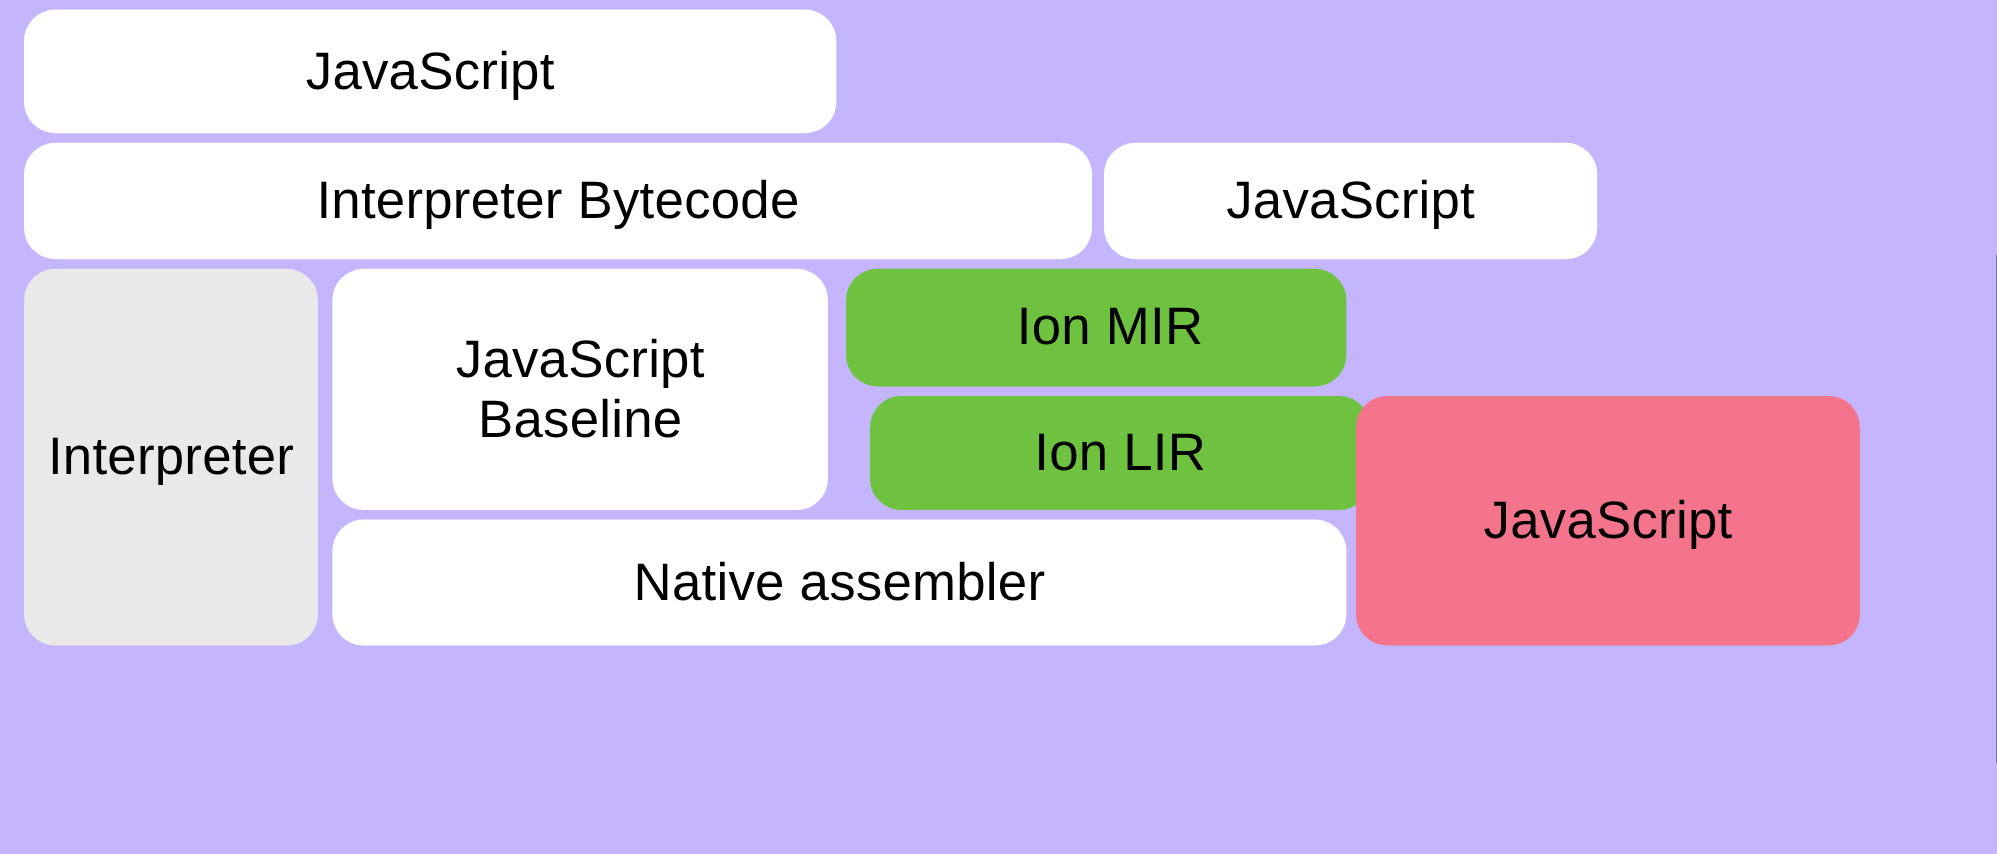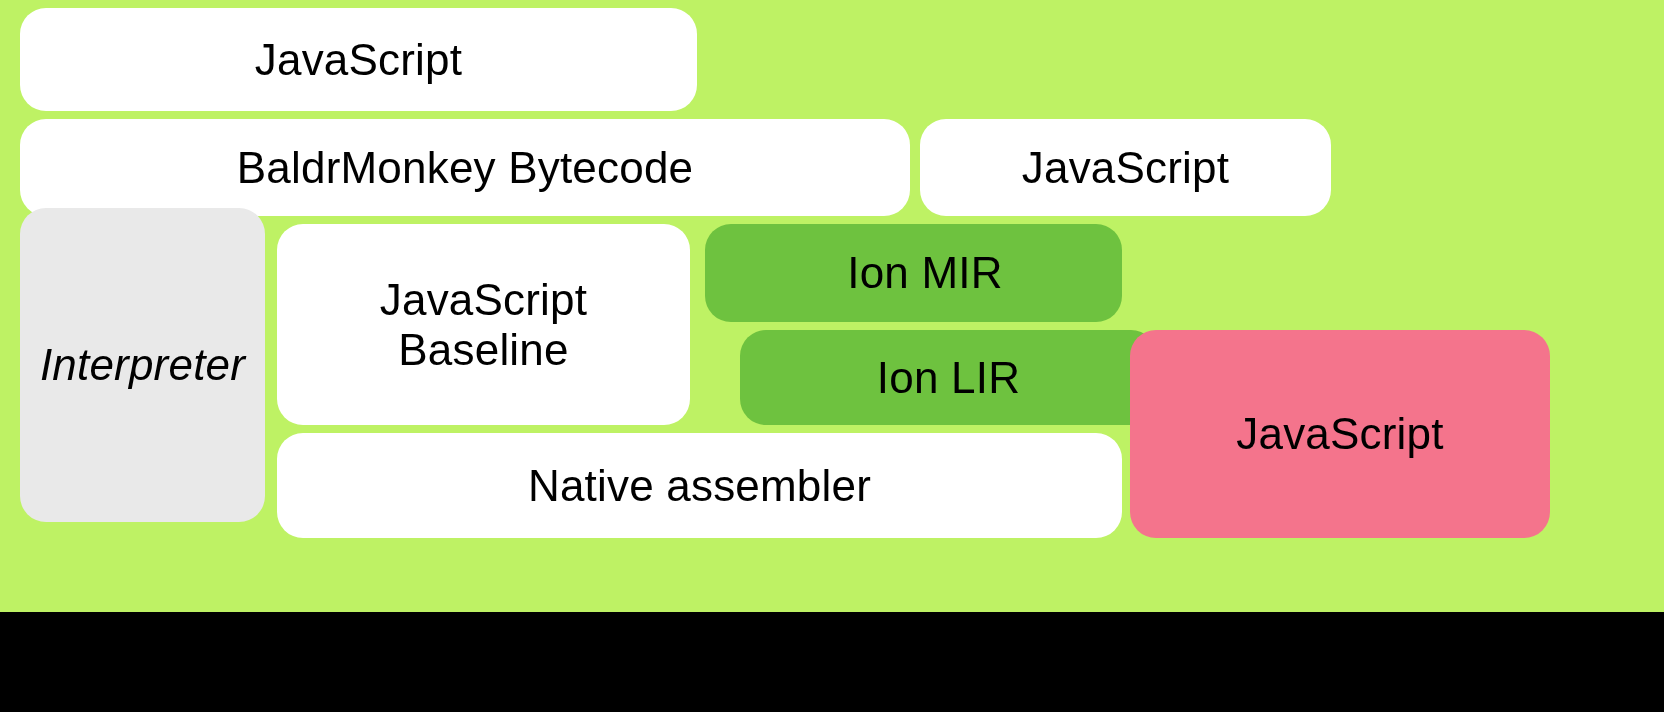--- a/index.html
+++ b/index.html
@@ -7,22 +7,22 @@
     margin: 0;
     padding: 0;
     background: #000000;
   }
   body {
     font-family: "Liberation Sans", sans-serif;
   }
   #stage {
     position: relative;
     width: 1664px;
-    height: 612px;
-    background: #bef264;
+    height: 712px;
+    background: #c4b5fd;
     overflow: hidden;
   }
   .node {
     position: absolute;
     box-sizing: border-box;
     border-radius: 26px;
     display: flex;
     align-items: center;
     justify-content: center;
     text-align: center;
@@ -38,22 +38,22 @@
   .fill-gray   { background: #e9e9e9; }
   .fill-green  { background: #6ec széles; }
   .fill-green  { background: #6ec23f; }
   .fill-pink   { background: #f4748c; }
 </style>
 </head>
 <body>
 
 <div id="stage">
     <div class="node fill-white" style="left: 20px; top: 8px; width: 677px; height: 103px;">JavaScript</div>
-    <div class="node fill-white" style="left: 20px; top: 119px; width: 890px; height: 97px;">BaldrMonkey Bytecode</div>
+    <div class="node fill-white" style="left: 20px; top: 119px; width: 890px; height: 97px;">Interpreter Bytecode</div>
     <div class="node fill-white" style="left: 920px; top: 119px; width: 411px; height: 97px;">JavaScript</div>
-    <div class="node fill-gray" style="left: 20px; top: 208px; width: 245px; height: 314px; font-style: italic;">Interpreter</div>
+    <div class="node fill-gray" style="left: 20px; top: 224px; width: 245px; height: 314px;">Interpreter</div>
     <div class="node fill-white" style="left: 277px; top: 224px; width: 413px; height: 201px;">JavaScript
 Baseline</div>
     <div class="node fill-green" style="left: 705px; top: 224px; width: 417px; height: 98px; padding-left: 23px;">Ion MIR</div>
-    <div class="node fill-green" style="left: 740px; top: 330px; width: 417px; height: 95px;">Ion LIR</div>
+    <div class="node fill-green" style="left: 725px; top: 330px; width: 417px; height: 95px;">Ion LIR</div>
     <div class="node fill-white" style="left: 277px; top: 433px; width: 845px; height: 105px;">Native assembler</div>
     <div class="node fill-pink" style="left: 1130px; top: 330px; width: 420px; height: 208px;">JavaScript</div>
   </div>
 
 </body></html>

